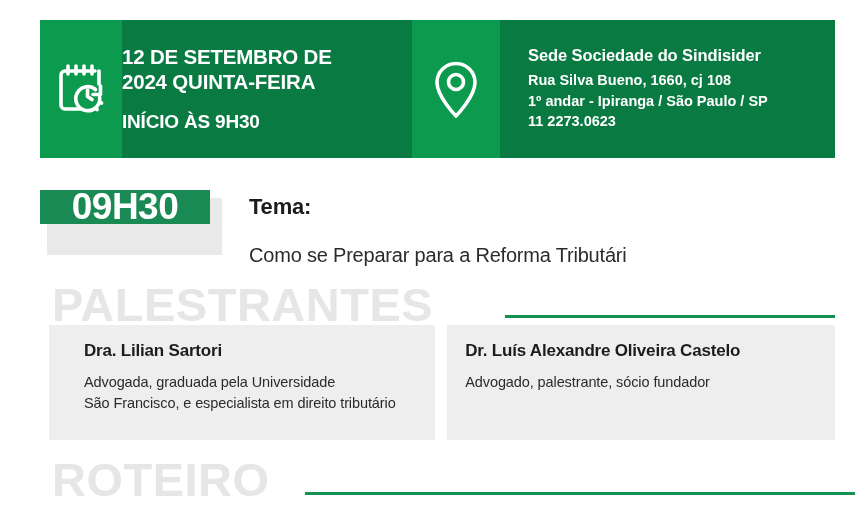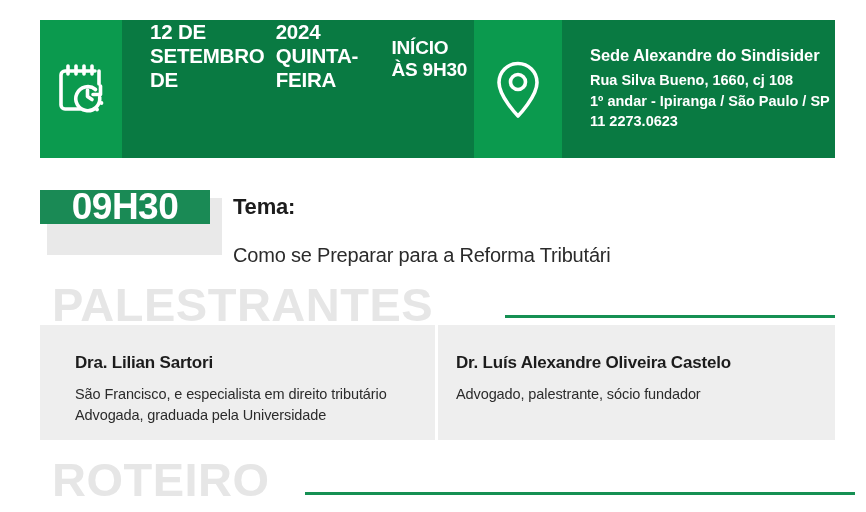--- a/index.html
+++ b/index.html
@@ -27,26 +27,25 @@
   }
   .panel-icon-date {
     width: 82px;
     background: #0b9a4e;
     display: flex;
     align-items: center;
     justify-content: center;
     flex: 0 0 auto;
   }
   .panel-date-text {
-    width: 352px;
+    width: 290px;
     background: #097a42;
     display: flex;
-    flex-direction: row;
-    justify-content: center;
-    padding-left: 28px;
+    flex-direction: column;
+    justify-content: center;
     box-sizing: border-box;
     flex: 0 0 auto;
   }
   .panel-icon-place {
     width: 88px;
     background: #0b9a4e;
     display: flex;
     align-items: center;
     justify-content: center;
     flex: 0 0 auto;
@@ -112,21 +111,21 @@
   }
   .time-badge span {
     color: #ffffff;
     font-size: 37px;
     font-weight: bold;
     letter-spacing: -0.5px;
   }
 
   .theme-block {
     position: absolute;
-    left: 233px;
+    left: 249px;
     top: 194px;
     width: 600px;
   }
   .theme-label {
     font-size: 22px;
     font-weight: bold;
     color: #1c1c1c;
     letter-spacing: -0.2px;
   }
   .theme-text {
@@ -164,21 +163,22 @@
     left: 40px;
     top: 325px;
     width: 795px;
     height: 115px;
     display: flex;
     z-index: 2;
   }
   .speaker-card {
     background: #eeeeee;
     box-sizing: border-box;
-    padding: 28px 0 0 35px;
+    padding: 16px 0 0 35px;
+    margin-left: 9px;
   }
   .speaker-card.left { width: 395px; margin-right: 3px; }
   .speaker-card.right { width: 397px; padding-left: 18px; }
   .speaker-name {
     font-size: 17px;
     font-weight: bold;
     color: #1c1c1c;
     letter-spacing: -0.2px;
     margin-bottom: 11px;
   }
@@ -220,21 +220,21 @@
   <div class="panel-icon-place">
     <span>
       <svg class="icon-svg" width="52" height="62" viewBox="0 0 52 62" fill="none" stroke="#ffffff" stroke-width="3.6" stroke-linecap="round" stroke-linejoin="round">
         <path d="M26 58 C26 58 45 38.5 45 24.5 A19 19 0 0 0 7 24.5 C7 38.5 26 58 26 58 Z"></path>
         <circle cx="26" cy="24" r="7.5"></circle>
       </svg>
     </span>
   </div>
 
   <div class="panel-place-text">
-    <div class="place-title">Sede Alexandre do Sindisider</div>
+    <div class="place-title">Sede Sociedade do Sindisider</div>
     <div class="place-line">Rua Silva Bueno, 1660, cj 108</div>
     <div class="place-line">1º andar - Ipiranga / São Paulo / SP</div>
     <div class="place-line">11 2273.0623</div>
   </div>
 </div>
 
 <div class="badge-shadow"></div>
 <div class="time-badge">
   <span>09H30</span>
 </div>
@@ -243,22 +243,22 @@
   <div class="theme-label">Tema:</div>
   <div class="theme-text">Como se Preparar para a Reforma Tributári</div>
 </div>
 
 <div class="section-heading heading-palestrantes">PALESTRANTES</div>
 <div class="section-rule rule-palestrantes"></div>
 
 <div class="speakers">
   <div class="speaker-card left">
     <div class="speaker-name">Dra. Lilian Sartori</div>
+    <div class="speaker-bio">Advogada, graduada pela Universidade</div>
     <div class="speaker-bio">São Francisco, e especialista em direito tributário</div>
-    <div class="speaker-bio">Advogada, graduada pela Universidade</div>
   </div>
   <div class="speaker-card right">
     <div class="speaker-name">Dr. Luís Alexandre Oliveira Castelo</div>
     <div class="speaker-bio">Advogado, palestrante, sócio fundador</div>
   </div>
 </div>
 
 <div class="section-heading heading-roteiro">ROTEIRO</div>
 <div class="section-rule rule-roteiro"></div>
 

